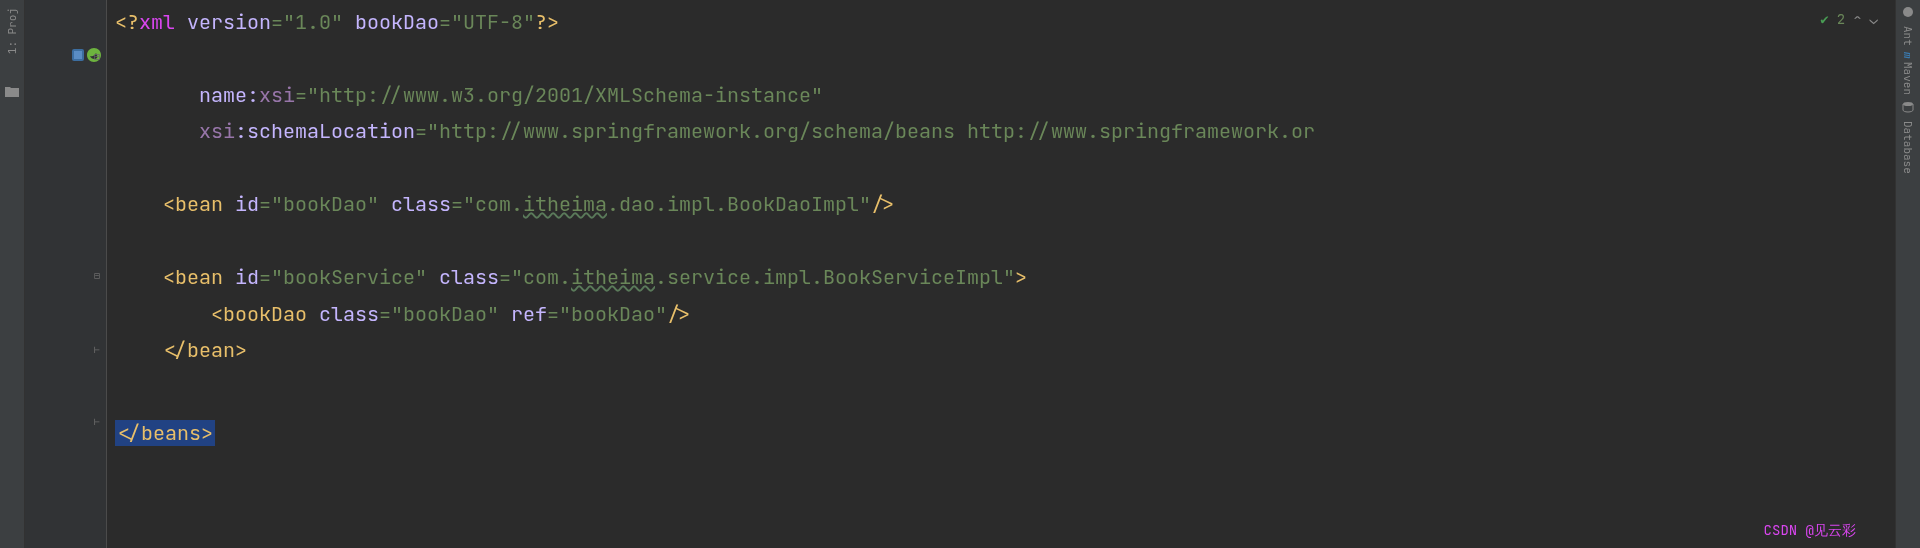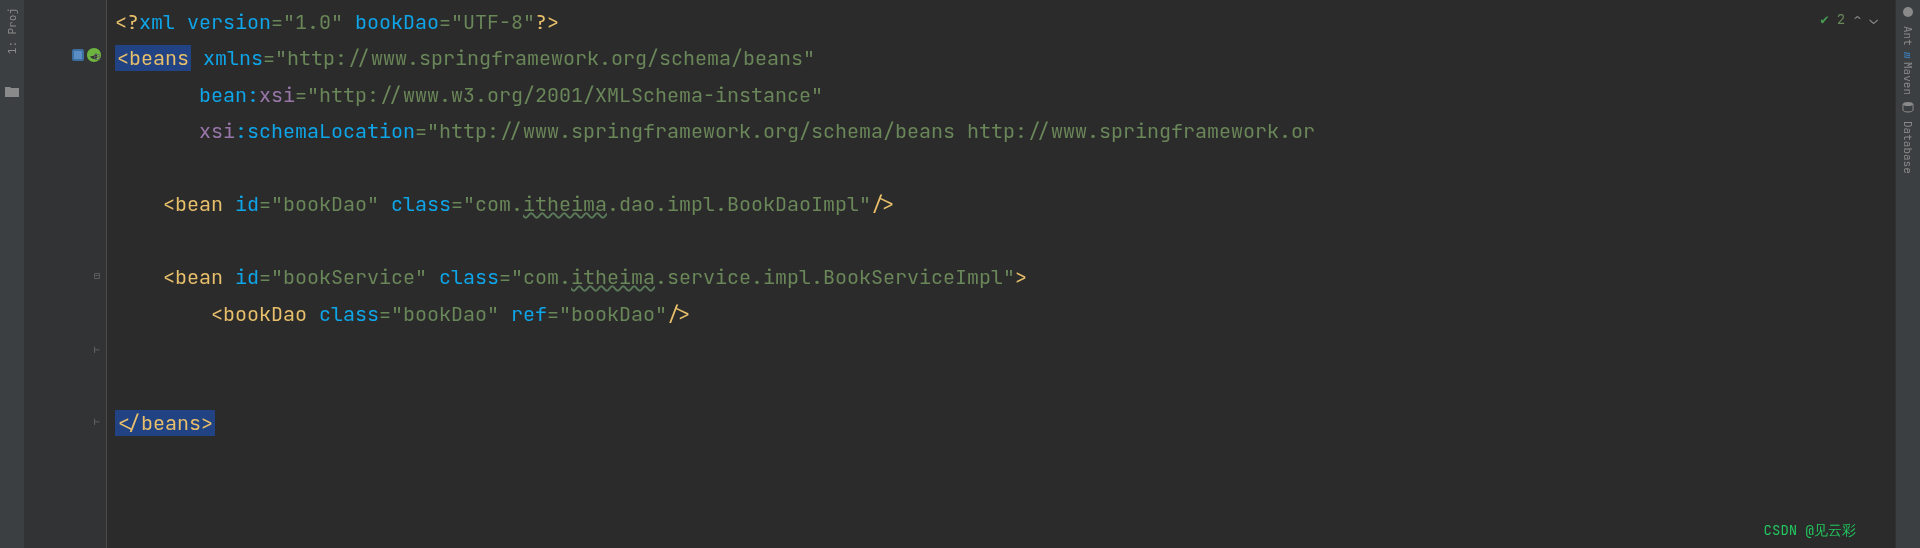--- a/index.html
+++ b/index.html
@@ -88,24 +88,24 @@
       background: #214283;
       color: #e8bf6a;
       padding: 0 2px;
     }
     .highlight-beans-close {
       background: #214283;
       color: #e8bf6a;
       padding: 0 2px;
     }
     .c-tag { color: #e8bf6a; }
-    .c-attr { color: #0ea5e9; }
+    .c-attr { color: #c4b5fd; }
     .c-ns { color: #9876aa; }
     .c-str { color: #6a8759; }
-    .c-xml { color: #0ea5e9; }
+    .c-xml { color: #d946ef; }
     .c-underline { text-decoration: underline; text-decoration-style: wavy; text-decoration-color: #5a7a5a; }
     .right-sidebar {
       position: absolute;
       right: 0; top: 0;
       width: 25px;
       height: 100%;
       background: #3c3f41;
       border-left: 1px solid #323232;
     }
     .right-tab {
@@ -129,21 +129,21 @@
       padding: 2px 6px;
       font-size: 14px;
       color: #6a8759;
     }
     .inspection .check { color: #499c54; }
     .inspection .arrows { color: #8a8a8a; cursor: pointer; }
     .watermark {
       position: absolute;
       bottom: 8px;
       right: 64px;
-      color: #22c55e;
+      color: #d946ef;
       font-size: 14px;
     }
     .fold-marker {
       position: absolute;
       left: 94px;
       width: 10px;
       height: 10px;
       font-size: 10px;
       color: #6a6a6a;
     }
@@ -203,40 +203,40 @@
 
 <div class="fold-marker" style="top:50px">⊟</div>
 <div class="fold-marker" style="top:269px">⊟</div>
 <div class="fold-marker" style="top:343px">⊢</div>
 <div class="fold-marker" style="top:415px">⊢</div>
 
 <div class="editor">
 
   <div class="code-line" style="top:4px"><span class="c-tag">&lt;?</span><span class="c-xml">xml </span><span class="c-attr">version</span><span class="c-str">=</span><span class="c-str">"1.0"</span><span> </span><span class="c-attr">bookDao</span><span class="c-str">=</span><span class="c-str">"UTF-8"</span><span class="c-tag">?&gt;</span></div>
 
-  <div class="code-line" style="top:40px"><span class="highlight-beans-open">&lt;beans</span><span> </span><span class="c-attr">xmlns</span><span class="c-str">=</span><span class="c-str">"http://www.springframework.org/schema/beans"</span></div>
-
-  <div class="code-line" style="top:77px"><span>       </span><span class="c-attr">bean:</span><span class="c-ns">xsi</span><span class="c-str">=</span><span class="c-str">"http://www.w3.org/2001/XMLSchema-instance"</span></div>
+
+  <div class="code-line" style="top:77px"><span>       </span><span class="c-attr">name:</span><span class="c-ns">xsi</span><span class="c-str">=</span><span class="c-str">"http://www.w3.org/2001/XMLSchema-instance"</span></div>
 
   <div class="code-line" style="top:113px"><span>       </span><span class="c-ns">xsi</span><span class="c-attr">:</span><span class="c-attr">schemaLocation</span><span class="c-str">=</span><span class="c-str">"http://www.springframework.org/schema/beans http://www.springframework.or</span></div>
 
   <div class="code-line" style="top:150px"><span></span></div>
 
   <div class="code-line" style="top:186px"><span>    </span><span class="c-tag">&lt;</span><span class="c-tag">bean </span><span class="c-attr">id</span><span class="c-str">=</span><span class="c-str">"bookDao"</span><span> </span><span class="c-attr">class</span><span class="c-str">=</span><span class="c-str">"com.</span><span class="c-str c-underline">itheima</span><span class="c-str">.dao.impl.BookDaoImpl"</span><span class="c-tag">/&gt;</span></div>
 
   <div class="code-line" style="top:223px"><span></span></div>
 
   <div class="code-line" style="top:259px"><span>    </span><span class="c-tag">&lt;</span><span class="c-tag">bean </span><span class="c-attr">id</span><span class="c-str">=</span><span class="c-str">"bookService"</span><span> </span><span class="c-attr">class</span><span class="c-str">=</span><span class="c-str">"com.</span><span class="c-str c-underline">itheima</span><span class="c-str">.service.impl.BookServiceImpl"</span><span class="c-tag">&gt;</span></div>
 
   <div class="code-line" style="top:296px"><span>        </span><span class="c-tag">&lt;</span><span class="c-tag">bookDao </span><span class="c-attr">class</span><span class="c-str">=</span><span class="c-str">"bookDao"</span><span> </span><span class="c-attr">ref</span><span class="c-str">=</span><span class="c-str">"bookDao"</span><span class="c-tag">/&gt;</span></div>
 
+  <div class="code-line" style="top:332px"><span>    </span><span class="c-tag">&lt;/</span><span class="c-tag">bean</span><span class="c-tag">&gt;</span></div>
 
   <div class="code-line" style="top:369px"><span></span></div>
 
-  <div class="code-line" style="top:405px"><span class="highlight-beans-close">&lt;/beans&gt;</span></div>
+  <div class="code-line" style="top:415px"><span class="highlight-beans-close">&lt;/beans&gt;</span></div>
 
 </div>
 
 <div class="inspection">
   <span class="check">✔</span>
   <span>2</span>
   <span class="arrows">⌃</span>
   <span class="arrows">⌄</span>
 </div>
 

